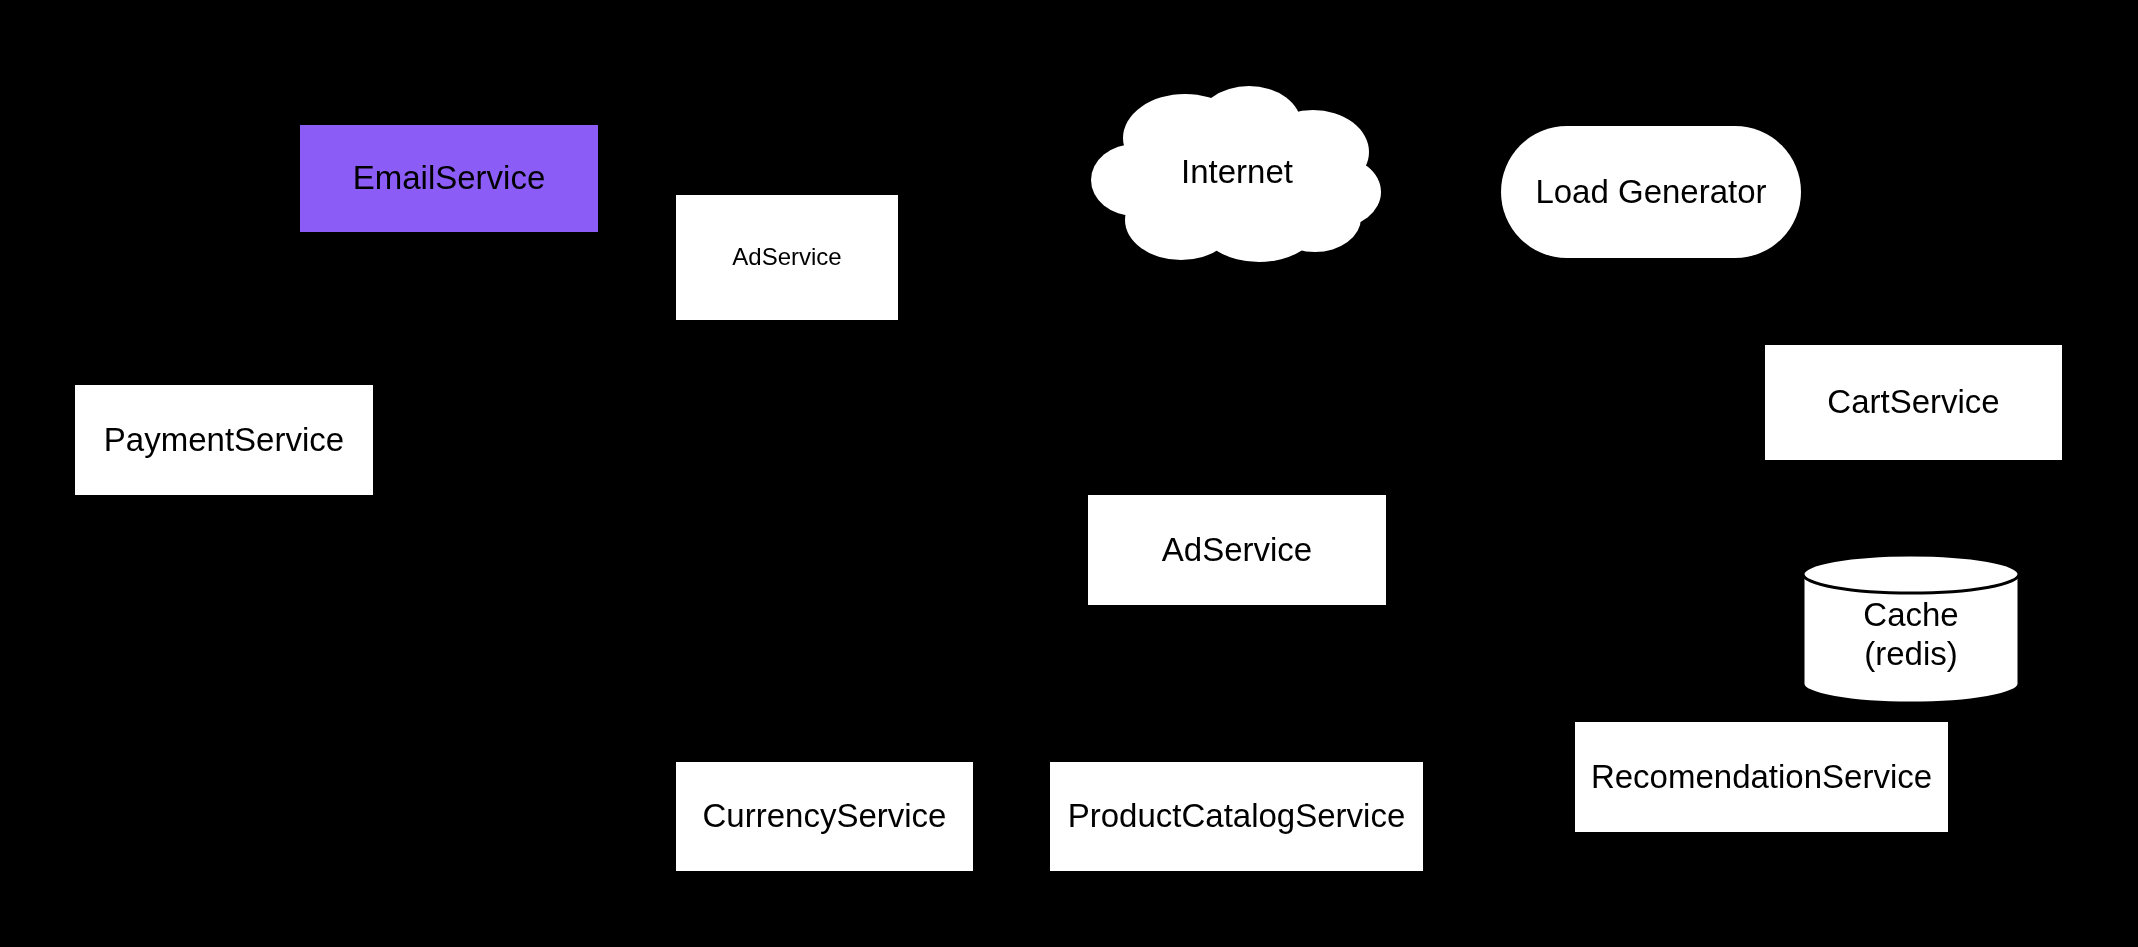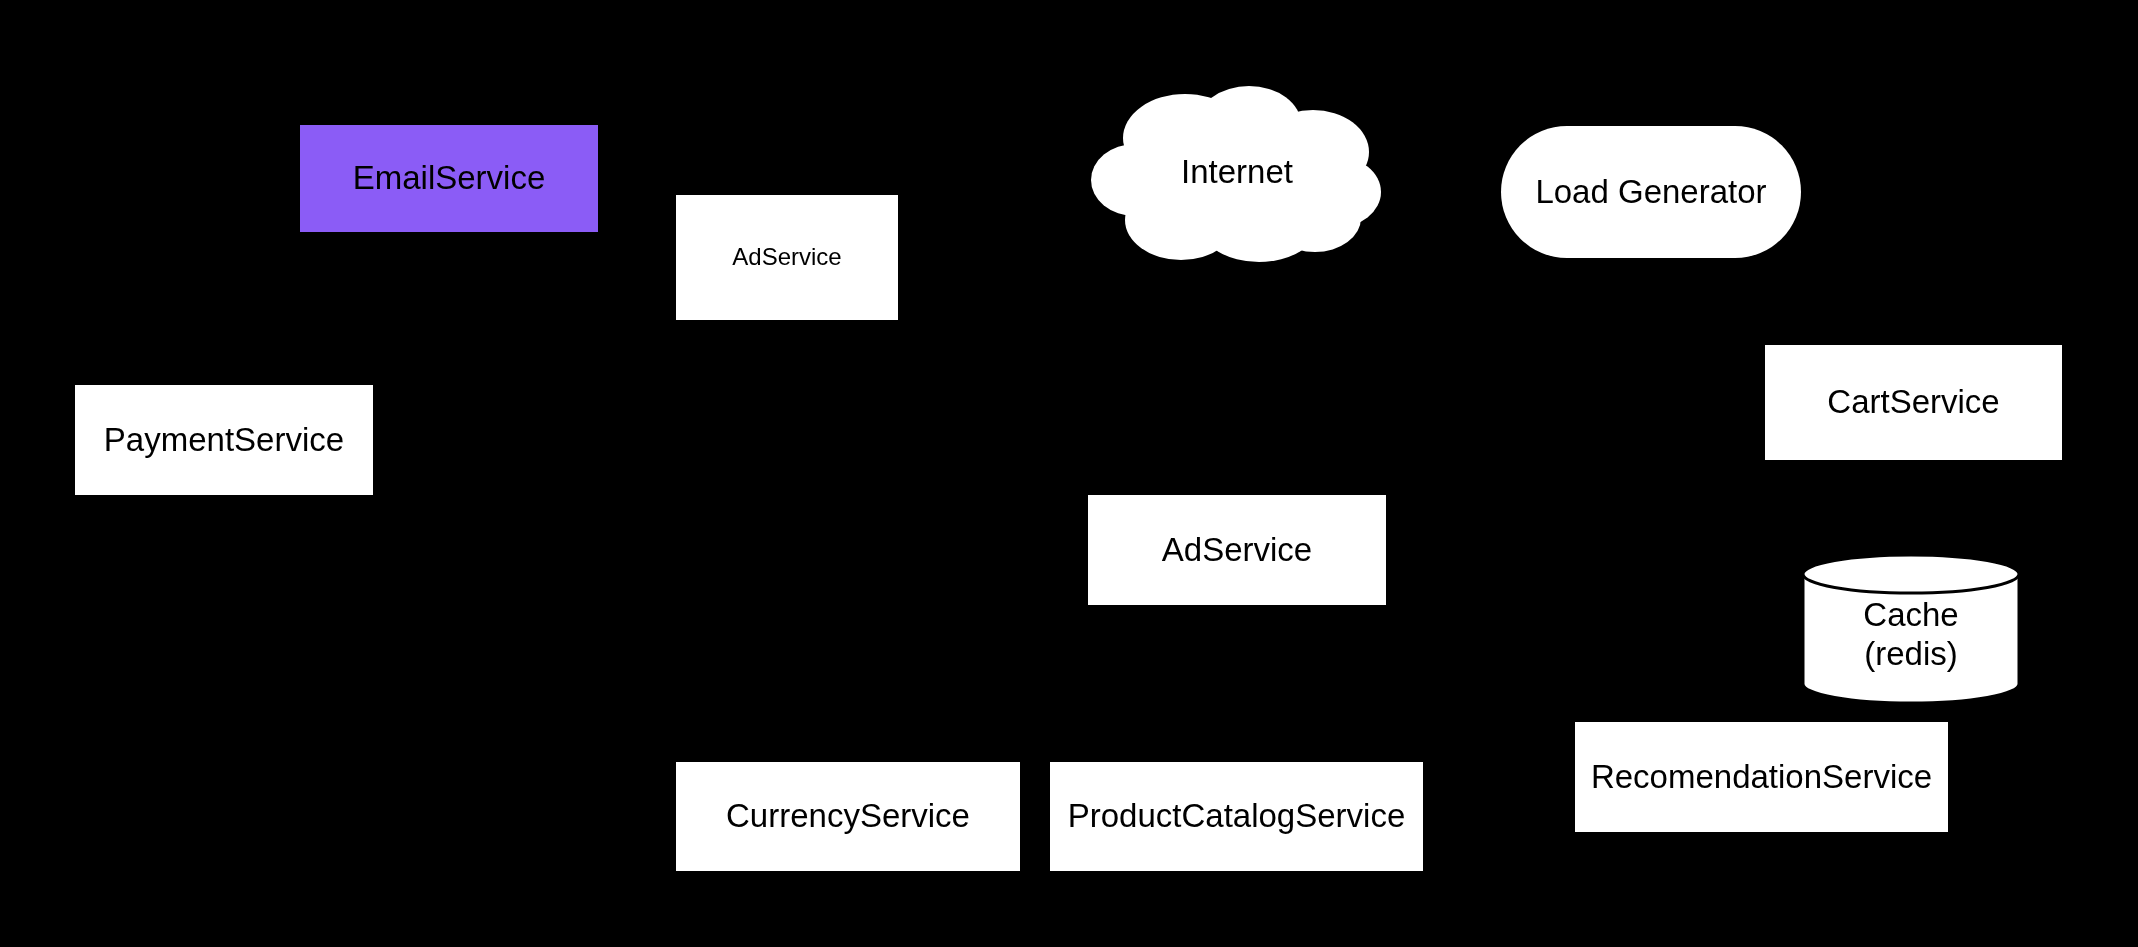--- a/index.html
+++ b/index.html
@@ -121,19 +121,19 @@
 <svg class="cyl-svg" viewBox="0 0 222 152" preserveAspectRatio="none">
   <path d="M3,21 L3,131 A108,19 0 0 0 219,131 L219,21 Z" fill="#ffffff" stroke="#000000" stroke-width="3"></path>
   <ellipse cx="111" cy="21" rx="108" ry="19" fill="#ffffff" stroke="#000000" stroke-width="3"></ellipse>
 </svg>
       <span class="node-label">Cache
 (redis)</span>
     </div>
     <div class="node shape-rect" style="left: 1575px; top: 722px; width: 373px; height: 110px; font-size: 33px; color: rgb(0, 0, 0); background: rgb(255, 255, 255); justify-content: center;">
       <span class="node-label">RecomendationService</span>
     </div>
-    <div class="node shape-rect" style="left: 676px; top: 762px; width: 344px; height: 109px; font-size: 33px; color: rgb(0, 0, 0); background: rgb(255, 255, 255);">
+    <div class="node shape-rect" style="left: 676px; top: 762px; width: 297px; height: 109px; font-size: 33px; color: rgb(0, 0, 0); background: rgb(255, 255, 255);">
       <span class="node-label">CurrencyService</span>
     </div>
     <div class="node shape-rect" style="left: 1050px; top: 762px; width: 373px; height: 109px; font-size: 33px; color: rgb(0, 0, 0); background: rgb(255, 255, 255);">
       <span class="node-label">ProductCatalogService</span>
     </div>
   </div>
 
 </body></html>

